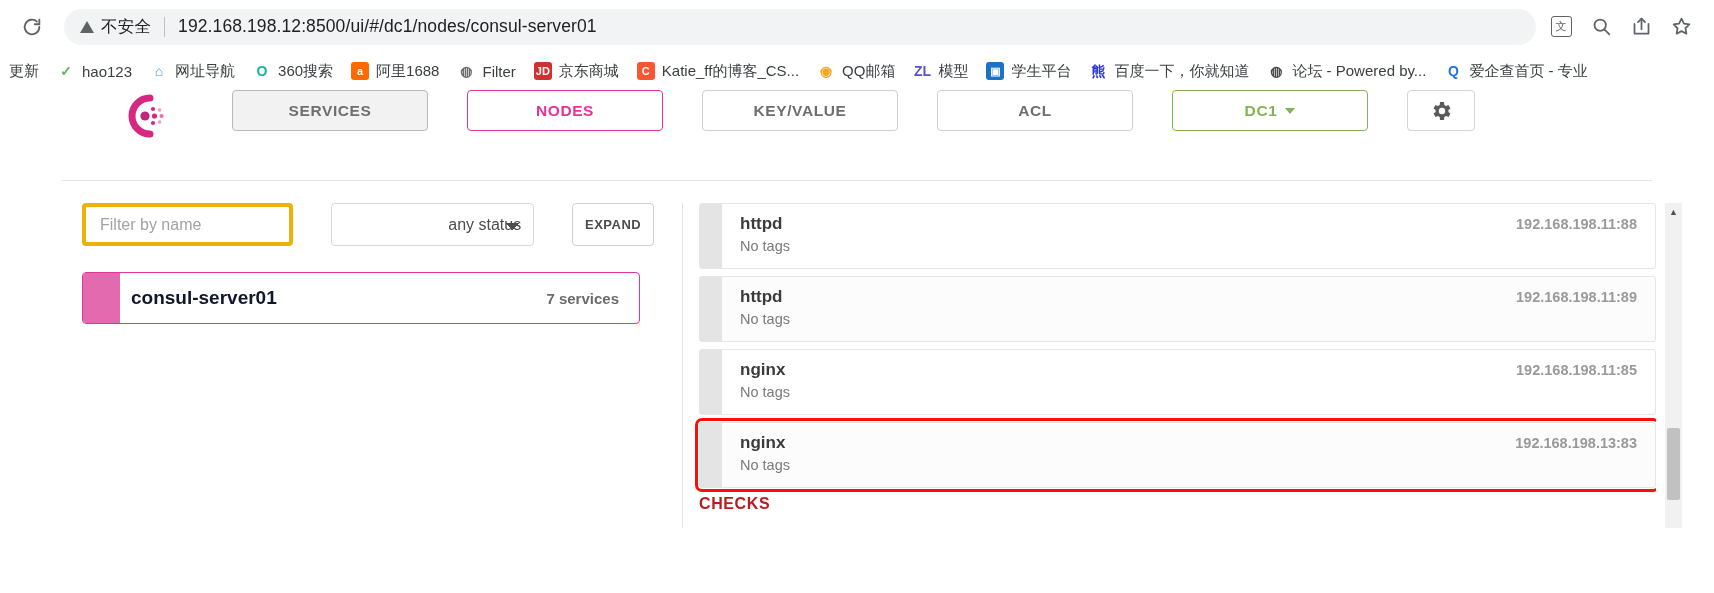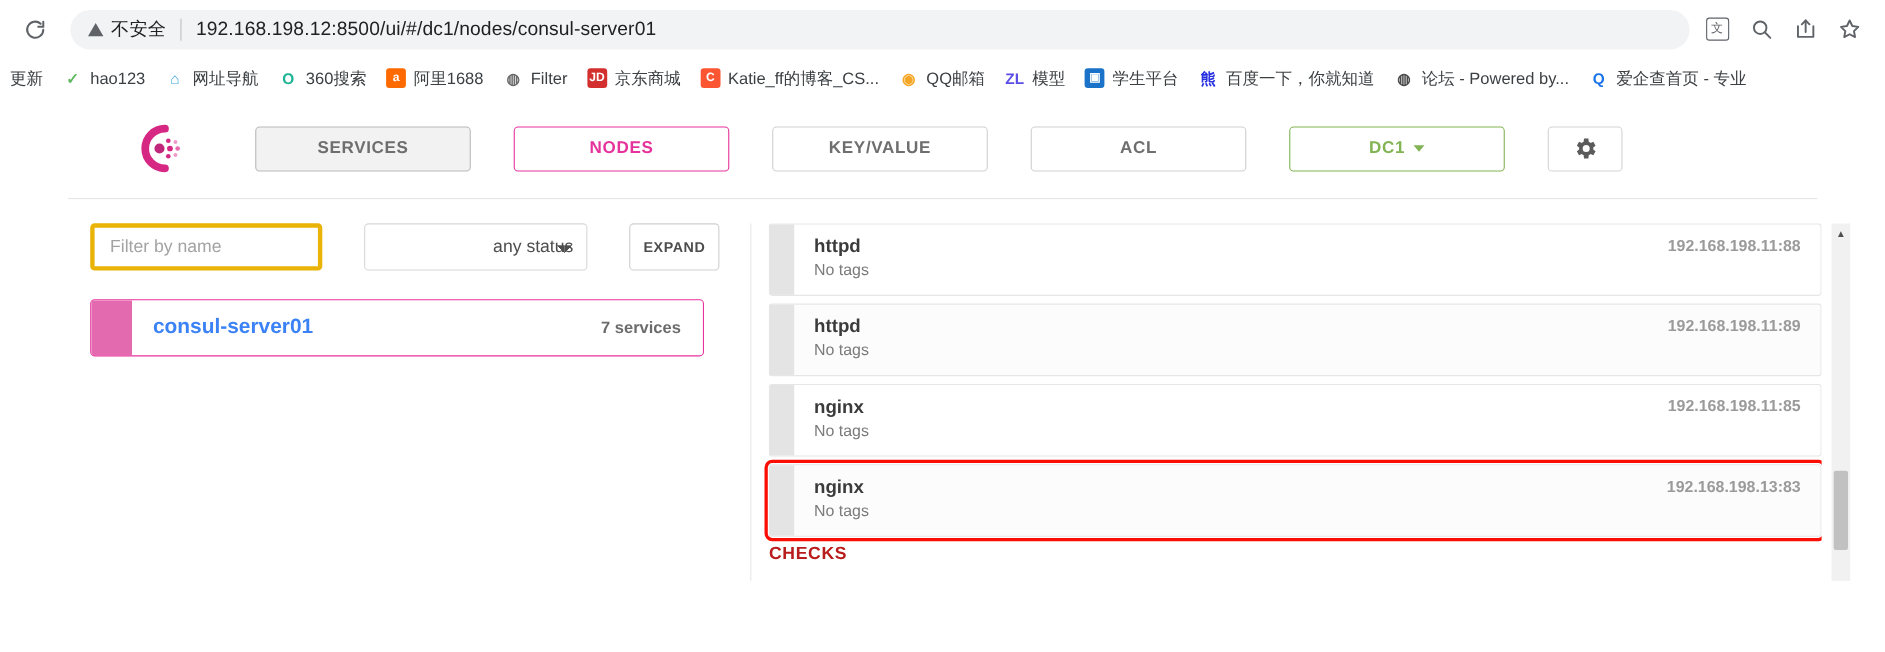--- a/index.html
+++ b/index.html
@@ -137,21 +137,21 @@
   .chrome-bottom { height: 1px; background: #ffffff; }
 
   
   .consul-app {
     position: relative;
     width: 1714px;
     background: #ffffff;
   }
   .nav-row {
     display: flex;
-    align-items: center;
+    align-items: flex-start;
     height: 90px;
     padding: 0 62px 0 120px;
   }
   .consul-logo {
     width: 52px; height: 52px;
     flex: 0 0 auto;
     margin-right: 60px;
     position: relative;
   }
   .nav-btn {
@@ -288,22 +288,22 @@
   }
   .node-status-bar {
     width: 37px;
     height: 100%;
     background: #e36aae;
     flex: 0 0 auto;
   }
   .node-name {
     font-size: 19px;
     font-weight: bold;
-    color: #3b82f6;
-    padding-left: 19px;
+    color: #0f172a;
+    padding-left: 11px;
     flex: 1 1 auto;
   }
   .node-services {
     font-size: 15px;
     font-weight: bold;
     color: #6b6b6b;
     padding-right: 20px;
   }
 
   

